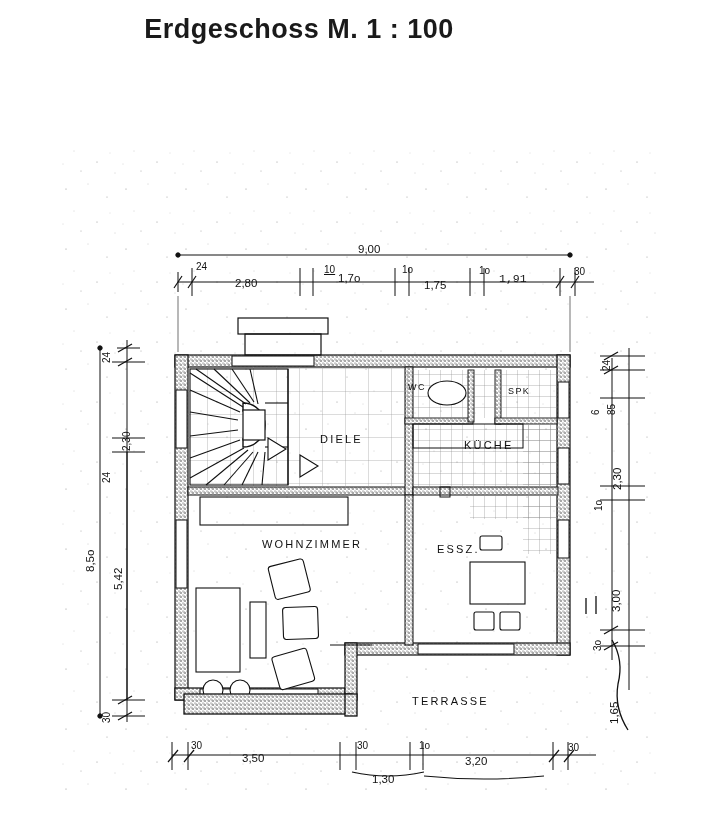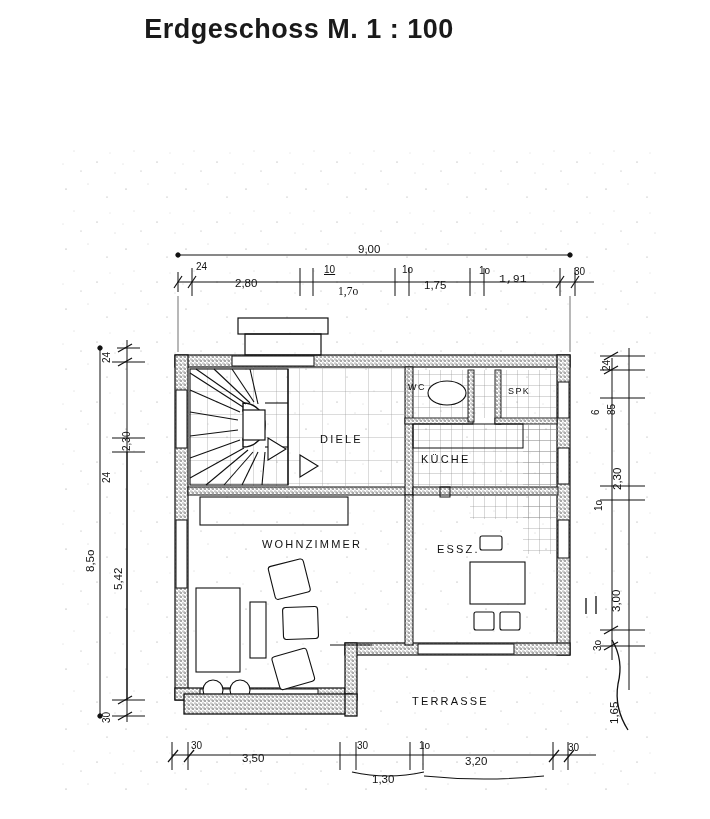--- a/index.html
+++ b/index.html
@@ -294,32 +294,32 @@
     </g>
 
     <path d="M352 772 q36 8 72 0" stroke="#111" stroke-width="1.1" fill="none"></path>
     <path d="M424 776 q60 6 120 0" stroke="#111" stroke-width="1.1" fill="none"></path>
 
     <line x1="330" y1="645" x2="372" y2="645" stroke-width="1"></line>
   </g>
 </svg>
 
 <div class="room" style="left:320px;top:433px;">DIELE</div>
-<div class="room" style="left:421px;top:439px;margin-top:14px;">KÜCHE</div>
+<div class="room" style="left:464px;top:439px;">KÜCHE</div>
 <div class="room sm" style="left:408px;top:382px;">WC</div>
 <div class="room sm" style="left:508px;top:386px;">SPK</div>
 <div class="room" style="left:262px;top:538px;">WOHNZIMMER</div>
 <div class="room" style="left:437px;top:543px;">ESSZ.</div>
 <div class="room" style="left:412px;top:695px;">TERRASSE</div>
 
 <div class="dimtxt" style="left:358px;top:243px;text-align:right;">9,00</div>
 <div class="dimsm" style="left:196px;top:261px;">24</div>
 <div class="dimtxt" style="left:235px;top:277px;">2,80</div>
 <div class="dimsm" style="left:324px;top:264px;text-decoration:underline;">10</div>
-<div class="dimtxt" style="left:338px;top:285px;font-family:Liberation Serif, serif;">1,7o</div>
+<div class="dimtxt" style="left:338px;top:272px;">1,7o</div>
 <div class="dimsm" style="left:402px;top:264px;">1o</div>
 <div class="dimtxt" style="left:424px;top:279px;">1,75</div>
 <div class="dimsm" style="left:479px;top:265px;">1o</div>
 <div class="dimtxt" style="left:499px;top:272px;font-family:Liberation Mono, monospace;">1,91</div>
 <div class="dimsm" style="left:574px;top:266px;">30</div>
 
 <div class="dimtxt rot" style="left:96px;top:560px;transform:rotate(-90deg);">8,5o</div>
 <div class="dimtxt rot" style="left:124px;top:578px;transform:rotate(-90deg);">5,42</div>
 <div class="dimsm rot" style="left:112px;top:352px;transform:rotate(-90deg);">24</div>
 <div class="dimsm rot" style="left:132px;top:440px;transform:rotate(-90deg);">2,30</div>

